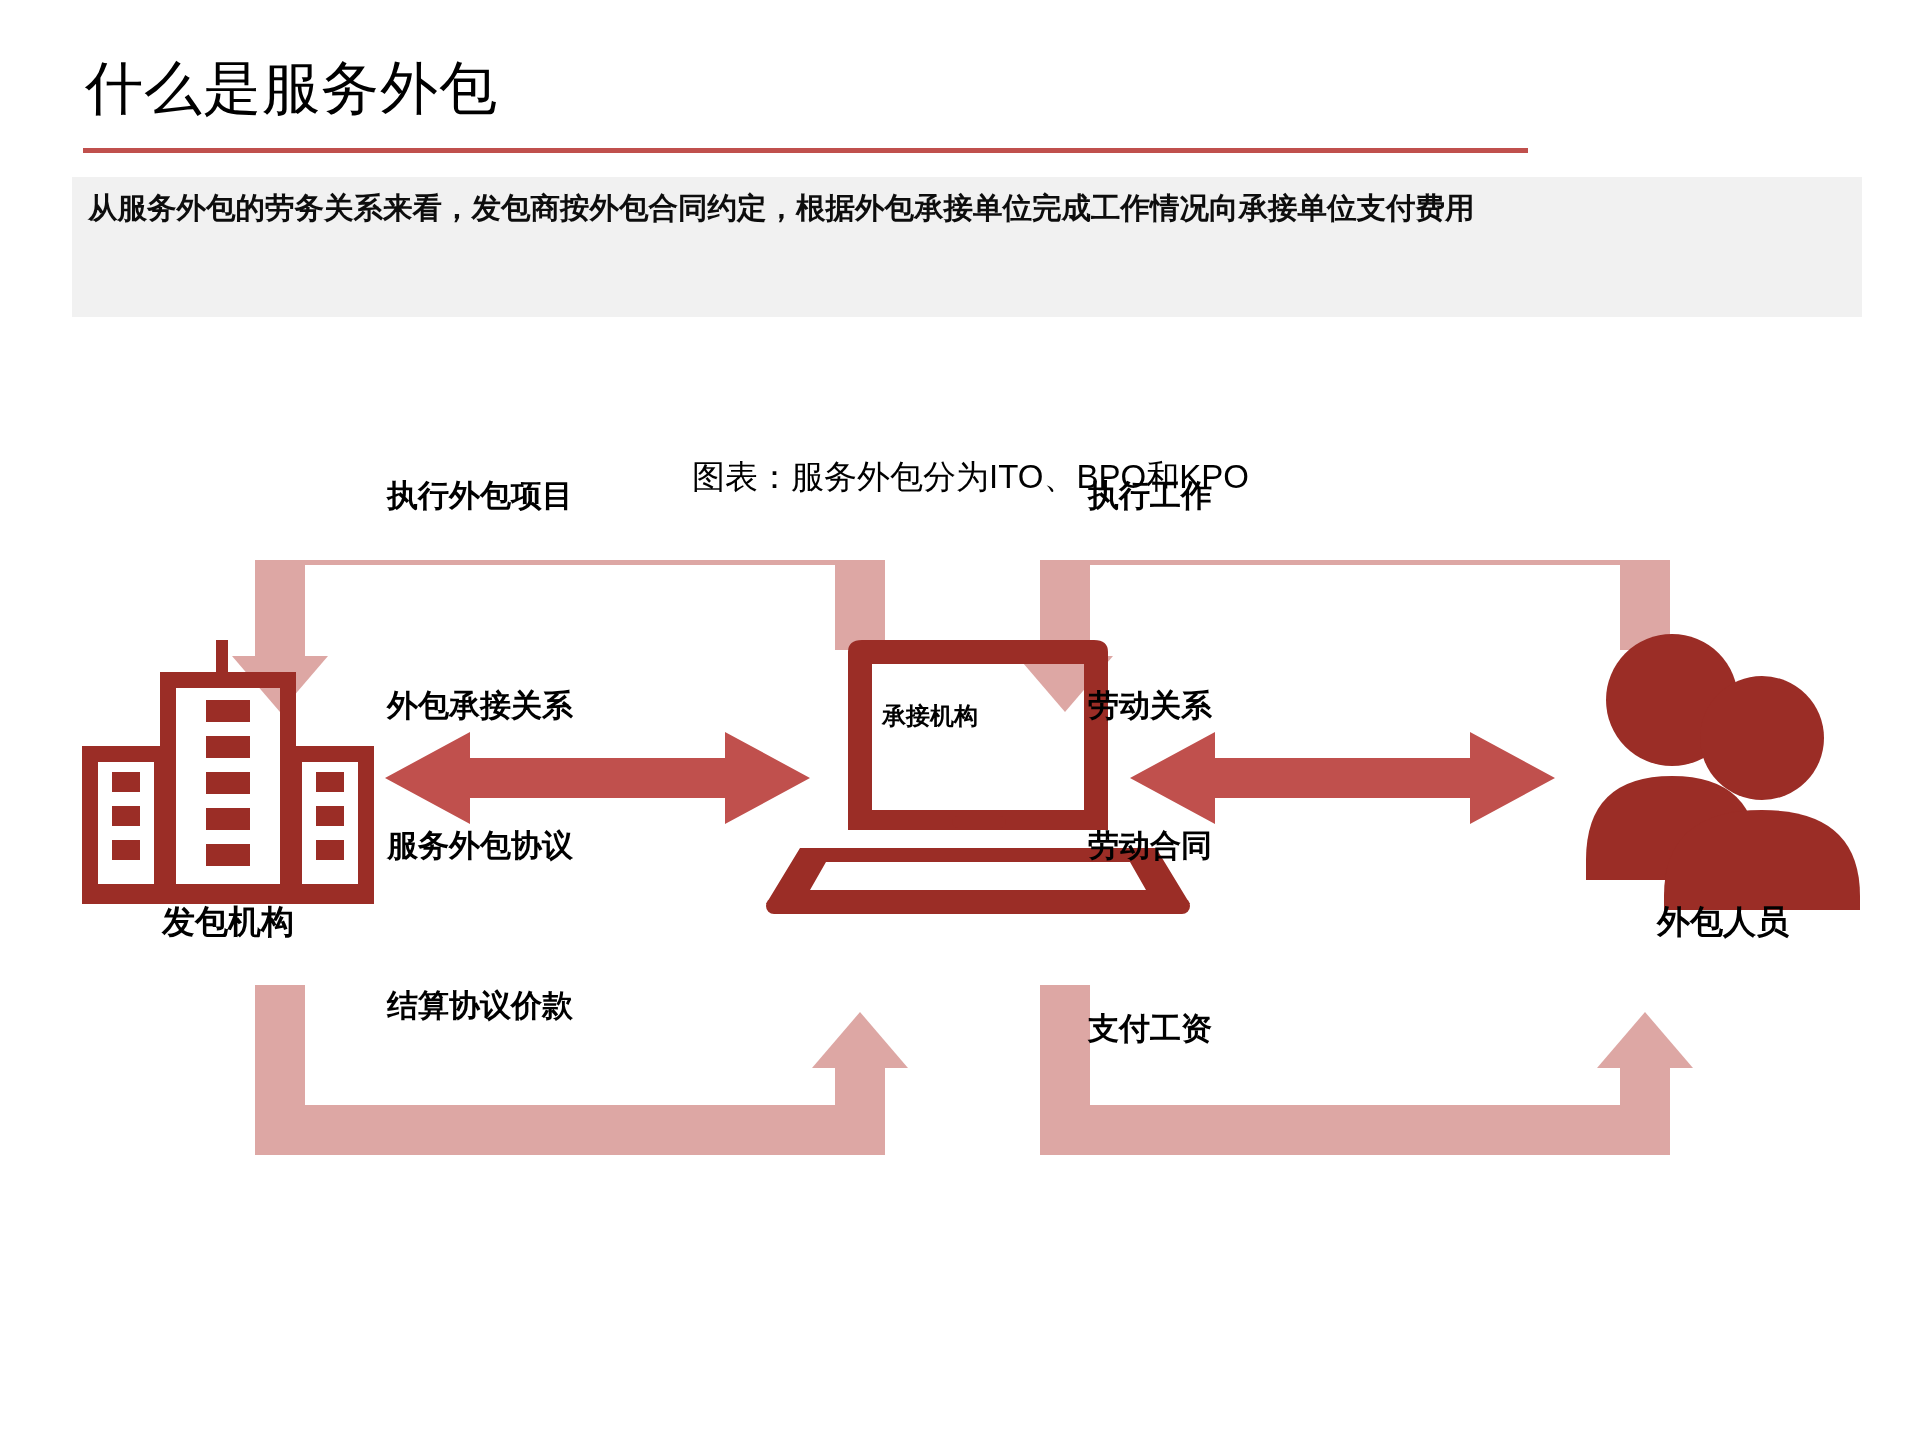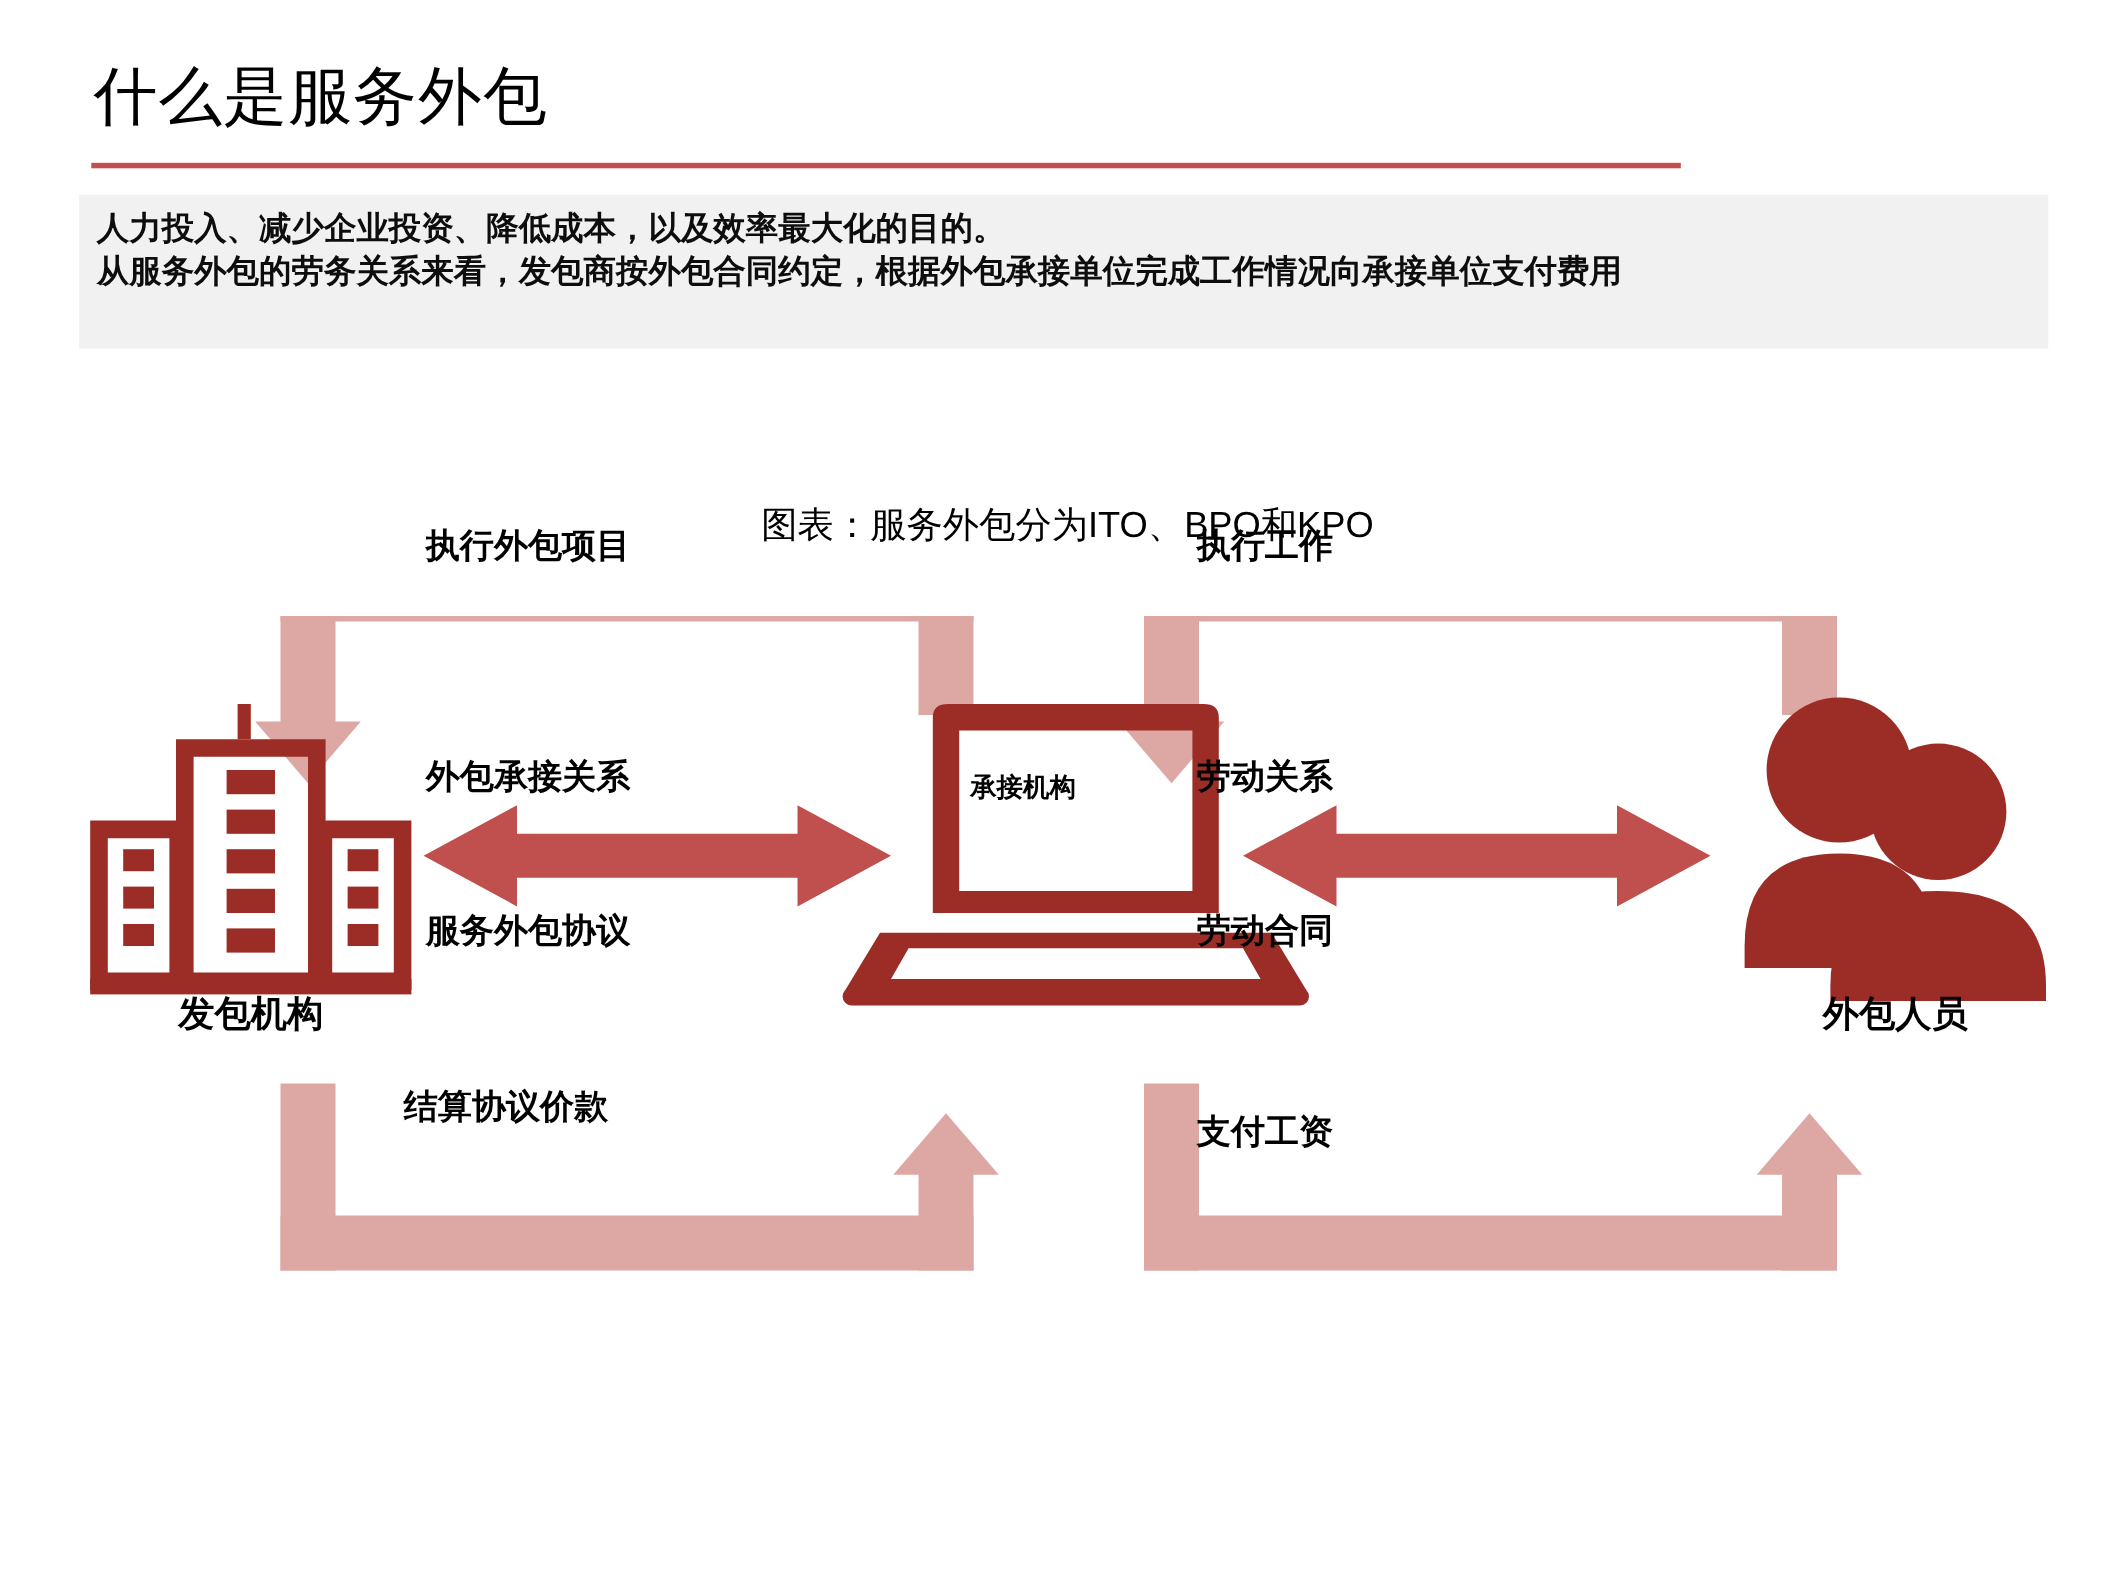--- a/index.html
+++ b/index.html
@@ -99,21 +99,20 @@
   }
 </style>
 </head>
 <body>
 
 <div id="page-title">什么是服务外包</div>
 <div id="title-rule"></div>
 
 <div id="intro-box"></div>
 <div id="intro-text">
-  <p>人力投入、减少企业投资、降低成本，以及效率最大化的目的。</p>
   <p>从服务外包的劳务关系来看，发包商按外包合同约定，根据外包承接单位完成工作情况向承接单位支付费用</p>
 </div>
 
 <div id="chart-caption">
   <span>图表：</span><span style="margin-left:0">服务外包分为ITO、BPO和KPO</span>
 </div>
 
 <div id="diagram">
 
   <svg width="1919" height="790" viewBox="0 0 1919 790">
@@ -211,21 +210,21 @@
   <div class="diag-label" style="left:1055px; top:-85px; width:190px;">执行工作</div>
 
   <div class="diag-label" style="left:380px; top:125px; width:200px;">外包承接关系</div>
 
   <div class="diag-label" style="left:380px; top:265px; width:200px;">服务外包协议</div>
 
   <div class="diag-label" style="left:1055px; top:125px; width:190px;">劳动关系</div>
 
   <div class="diag-label" style="left:1055px; top:265px; width:190px;">劳动合同</div>
 
-  <div class="diag-label" style="left:360px; top:425px; width:200px;text-align:center;">结算协议价款</div>
+  <div class="diag-label" style="left:380px; top:425px; width:200px;text-align:center;">结算协议价款</div>
 
   <div class="diag-label" style="left:1055px; top:448px; width:190px;">支付工资</div>
 
   <div class="diag-label entity" style="left:128px; top:340px; width:200px;">发包机构</div>
 
   <div class="laptop-label" style="left:882px; top:140px;">承接机构</div>
 
   <div class="diag-label entity" style="left:1623px; top:340px; width:200px;">外包人员</div>
 </div>
 

